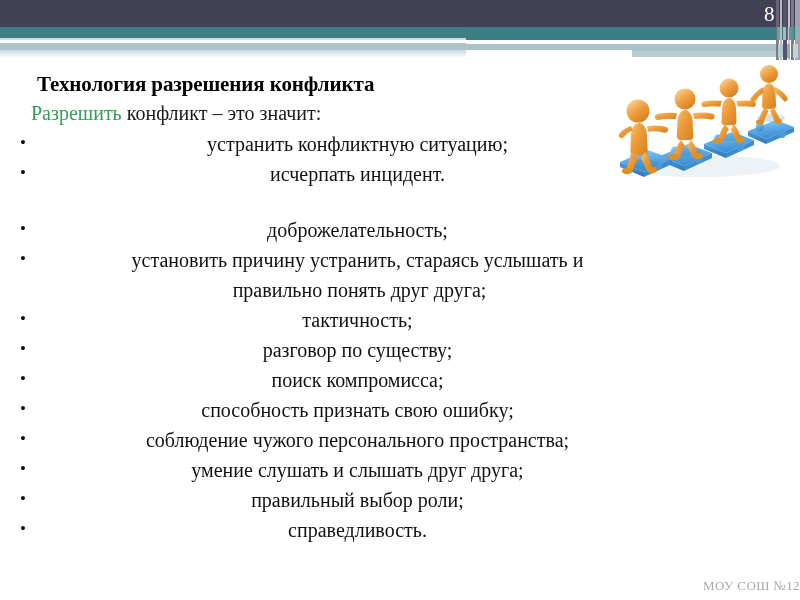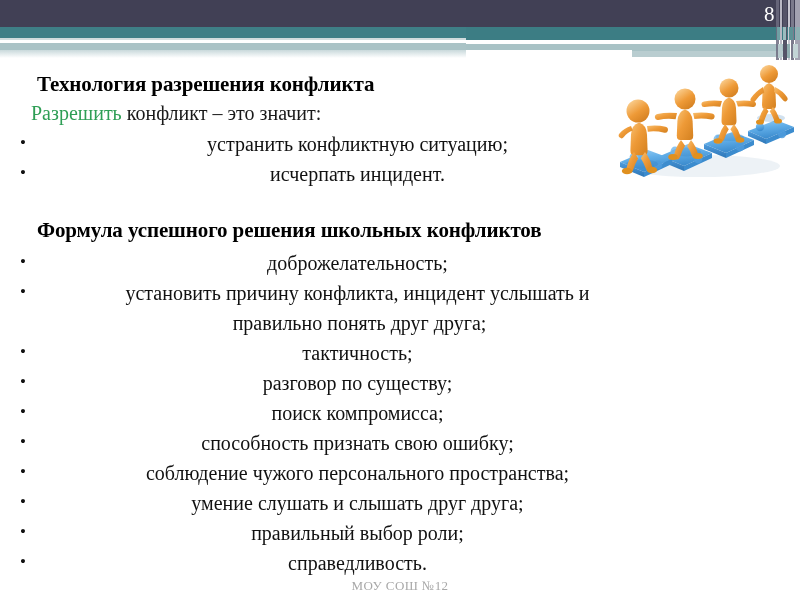--- a/index.html
+++ b/index.html
@@ -239,21 +239,21 @@
     letter-spacing: -0.1px;
     white-space: nowrap;
   }
 
   
   .footer {
     position: absolute;
     left: 0;
     right: 0;
     bottom: 6px;
-    text-align: center;
+    text-align: right;
     color: #a8a8a8;
     font-size: 13px;
     font-family: "Liberation Serif", "DejaVu Serif", serif;
     letter-spacing: .4px;
   }
 
   
   .illustration {
     position: absolute;
     left: 608px;
@@ -416,25 +416,24 @@
 
     <p class="lead"><span class="accent">Разрешить</span><span> конфликт – это значит:</span></p>
 
     <ul class="bullets">
       <li>устранить конфликтную ситуацию;</li>
       <li>исчерпать инцидент.</li>
     </ul>
 
     <div class="spacer"></div>
 
-    <h2 class="head-2">Формула успешного решения школьных конфликтов</h2>
 
     <ul class="bullets">
       <li>доброжелательность;</li>
-      <li>установить причину конфликта, инцидент услышать и</li>
+      <li>установить причину устранить, стараясь услышать и</li>
       <li class="cont">правильно понять друг друга;</li>
       <li>тактичность;</li>
       <li>разговор по существу;</li>
       <li>поиск компромисса;</li>
       <li>способность признать свою ошибку;</li>
       <li>соблюдение чужого персонального пространства;</li>
       <li>умение слушать и слышать друг друга;</li>
       <li>правильный выбор роли;</li>
       <li>справедливость.</li>
     </ul>

